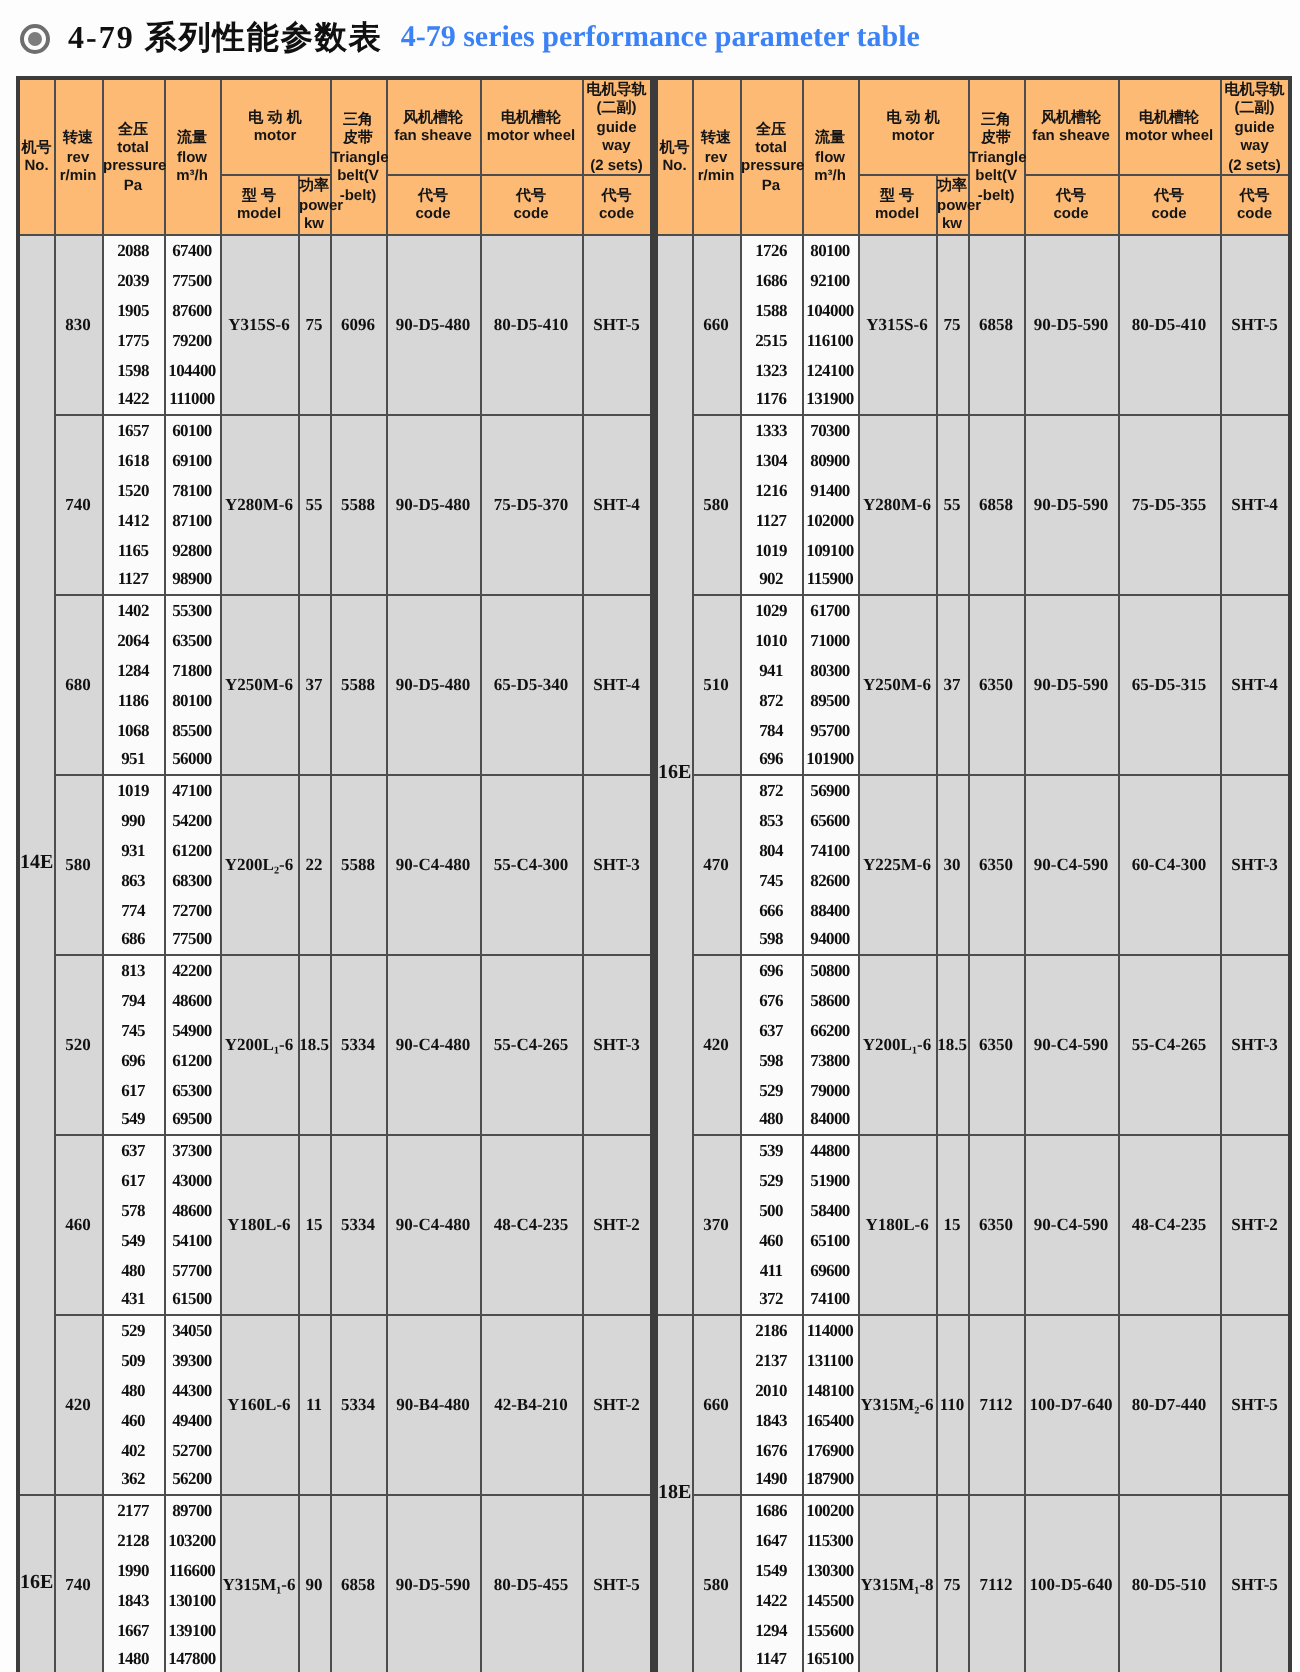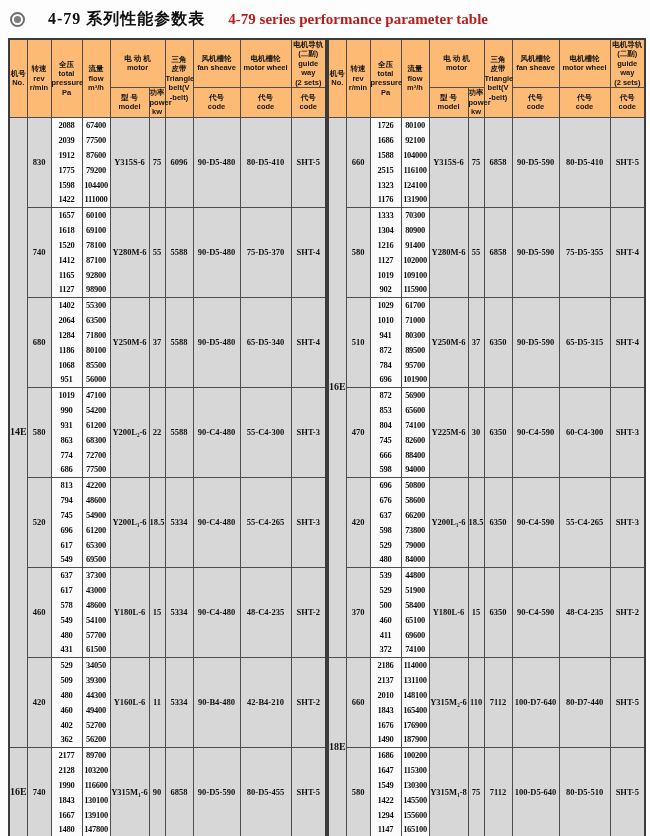--- a/index.html
+++ b/index.html
@@ -4,31 +4,31 @@
 <style>
   html, body { margin: 0; padding: 0; }
   body {
     width: 650px; height: 836px;
     background: #fdfdfd;
     font-family: "Liberation Sans", sans-serif;
     overflow: hidden;
   }
   .page { padding: 6px 8px 0 8px; }
 
-  .title-row { display: flex; align-items: center; gap: 23px; margin: 3px 0 8px 2px; }
+  .title-row { display: flex; align-items: center; gap: 9px; margin: 3px 0 8px 2px; }
   .bullet-icon {
     width: 11px; height: 11px; border: 2px solid #6e6e6e; border-radius: 50%;
     display: inline-block; position: relative; flex: 0 0 auto;
   }
   .bullet-icon::after {
     content: ""; position: absolute; left: 2px; top: 2px; right: 2px; bottom: 2px;
     border-radius: 50%; background: #7d7d7d;
   }
   .title-zh { font: bold 16px "Liberation Serif", serif; color: #101010; letter-spacing: 1px; }
-  .title-en { font: bold 15px "Liberation Serif", serif; color: #b91c1c; }
+  .title-en { font: bold 15px "Liberation Serif", serif; color: #3b82f6; }
 
   .tables { display: flex; align-items: flex-start; }
   table {
     border-collapse: collapse; table-layout: fixed; width: 317px;
     border: 2px solid #3c3c3c;
   }
   th {
     background: #fdba74; color: #151515;
     font: bold 7.5px/1.25 "Liberation Sans", sans-serif;
     white-space: pre-line; text-align: center; vertical-align: middle;
@@ -128,21 +128,21 @@
               <td rowspan="6">6096</td>
               <td rowspan="6">90-D5-480</td>
               <td rowspan="6">80-D5-410</td>
               <td rowspan="6">SHT-5</td>
             </tr>
             <tr>
               <td class="num">2039</td>
               <td class="num">77500</td>
             </tr>
             <tr>
-              <td class="num">1912</td>
+              <td class="num">1905</td>
               <td class="num">87600</td>
             </tr>
             <tr>
               <td class="num">1775</td>
               <td class="num">79200</td>
             </tr>
             <tr>
               <td class="num">1598</td>
               <td class="num">104400</td>
             </tr>

